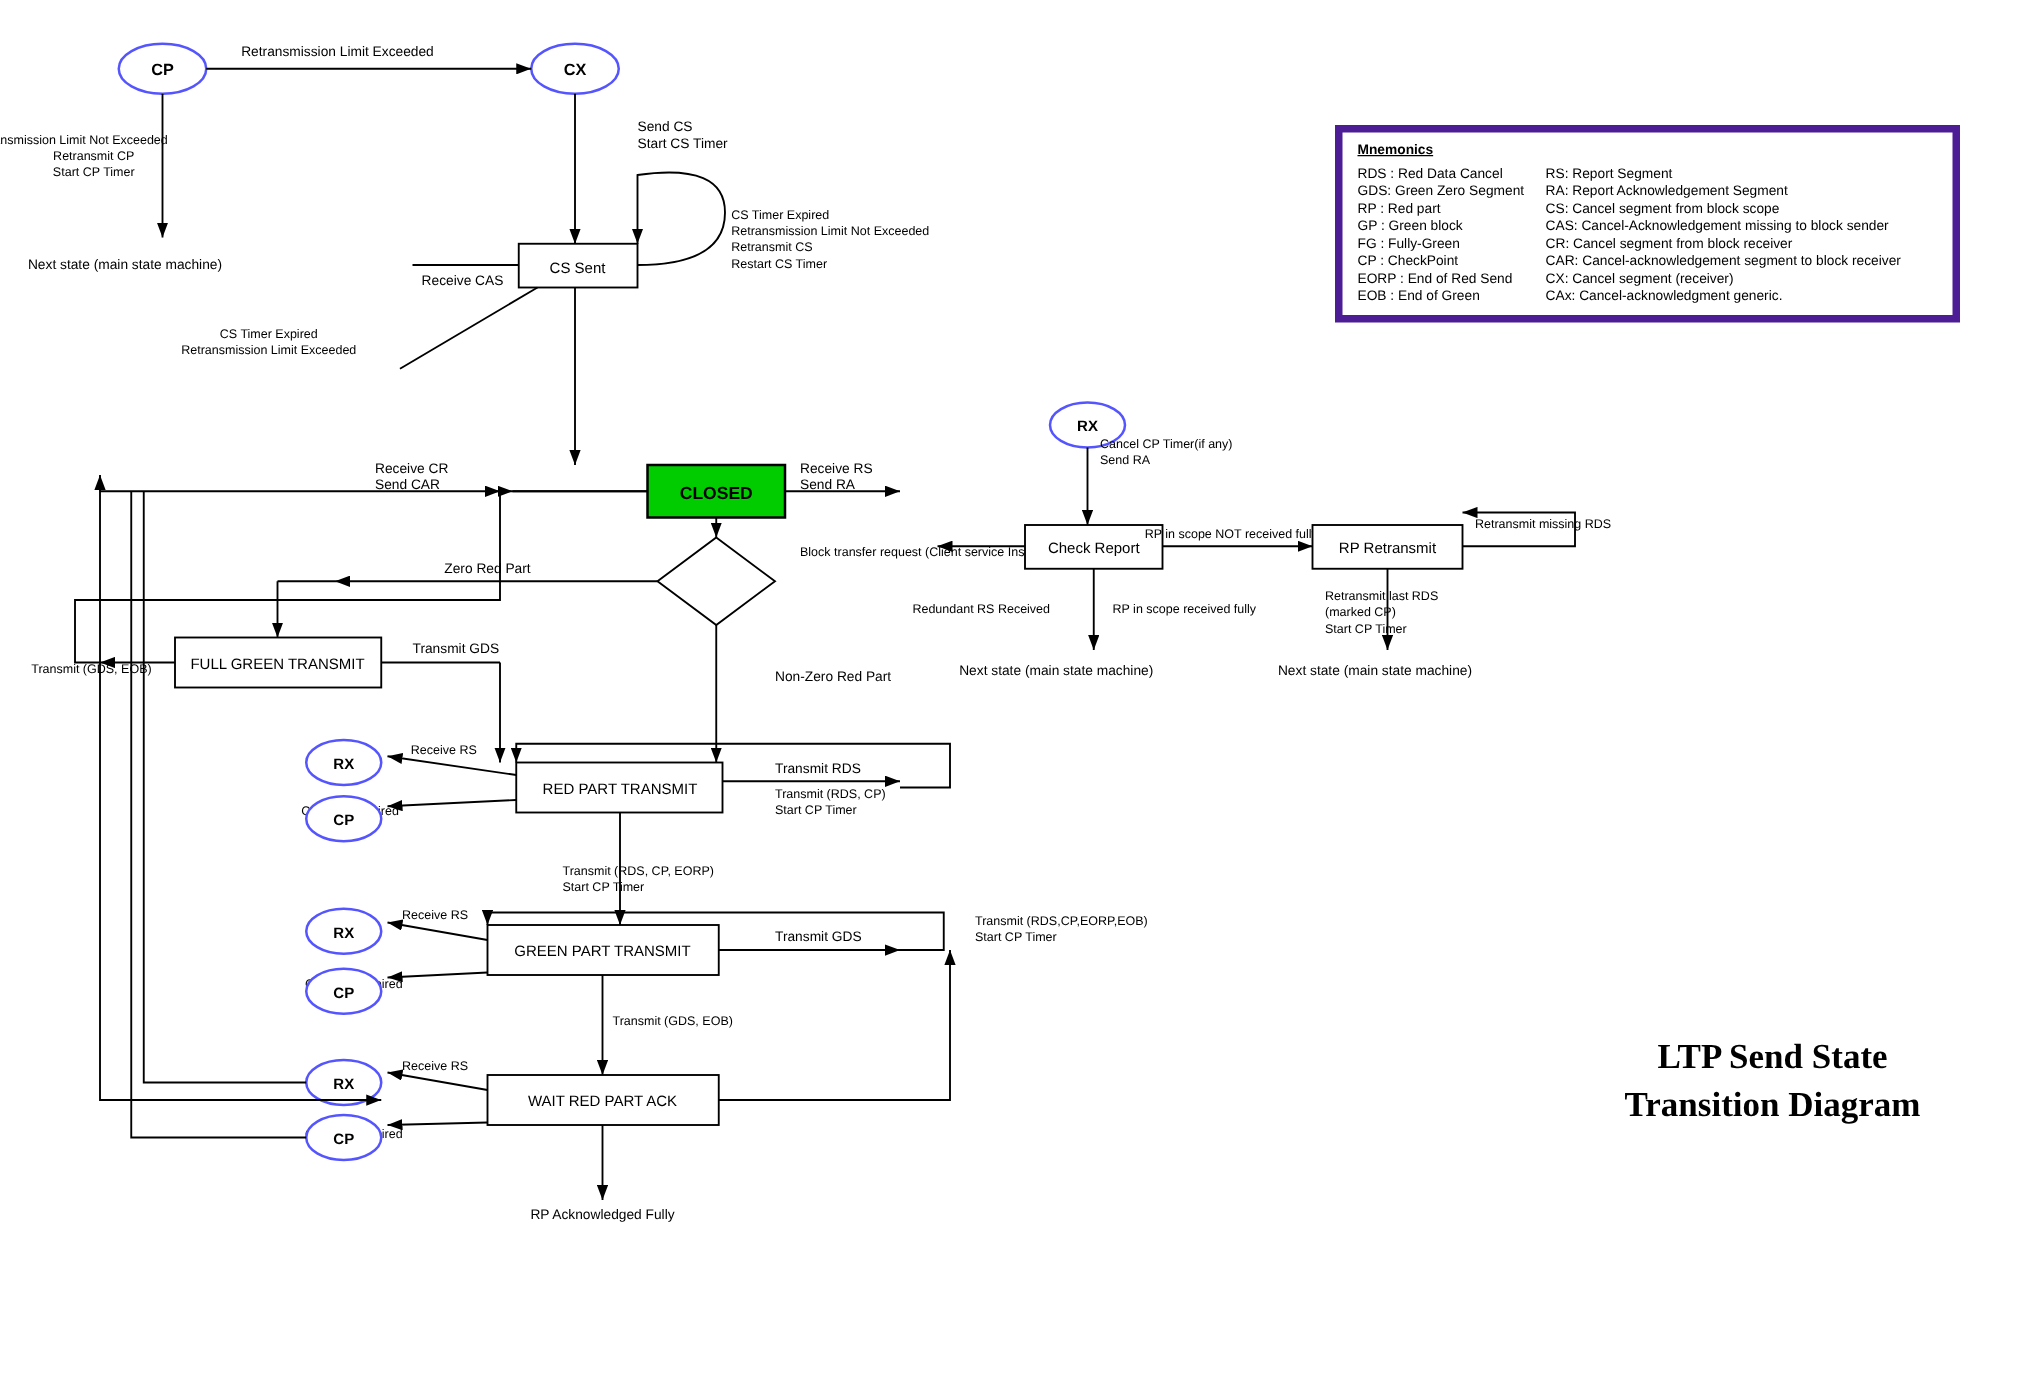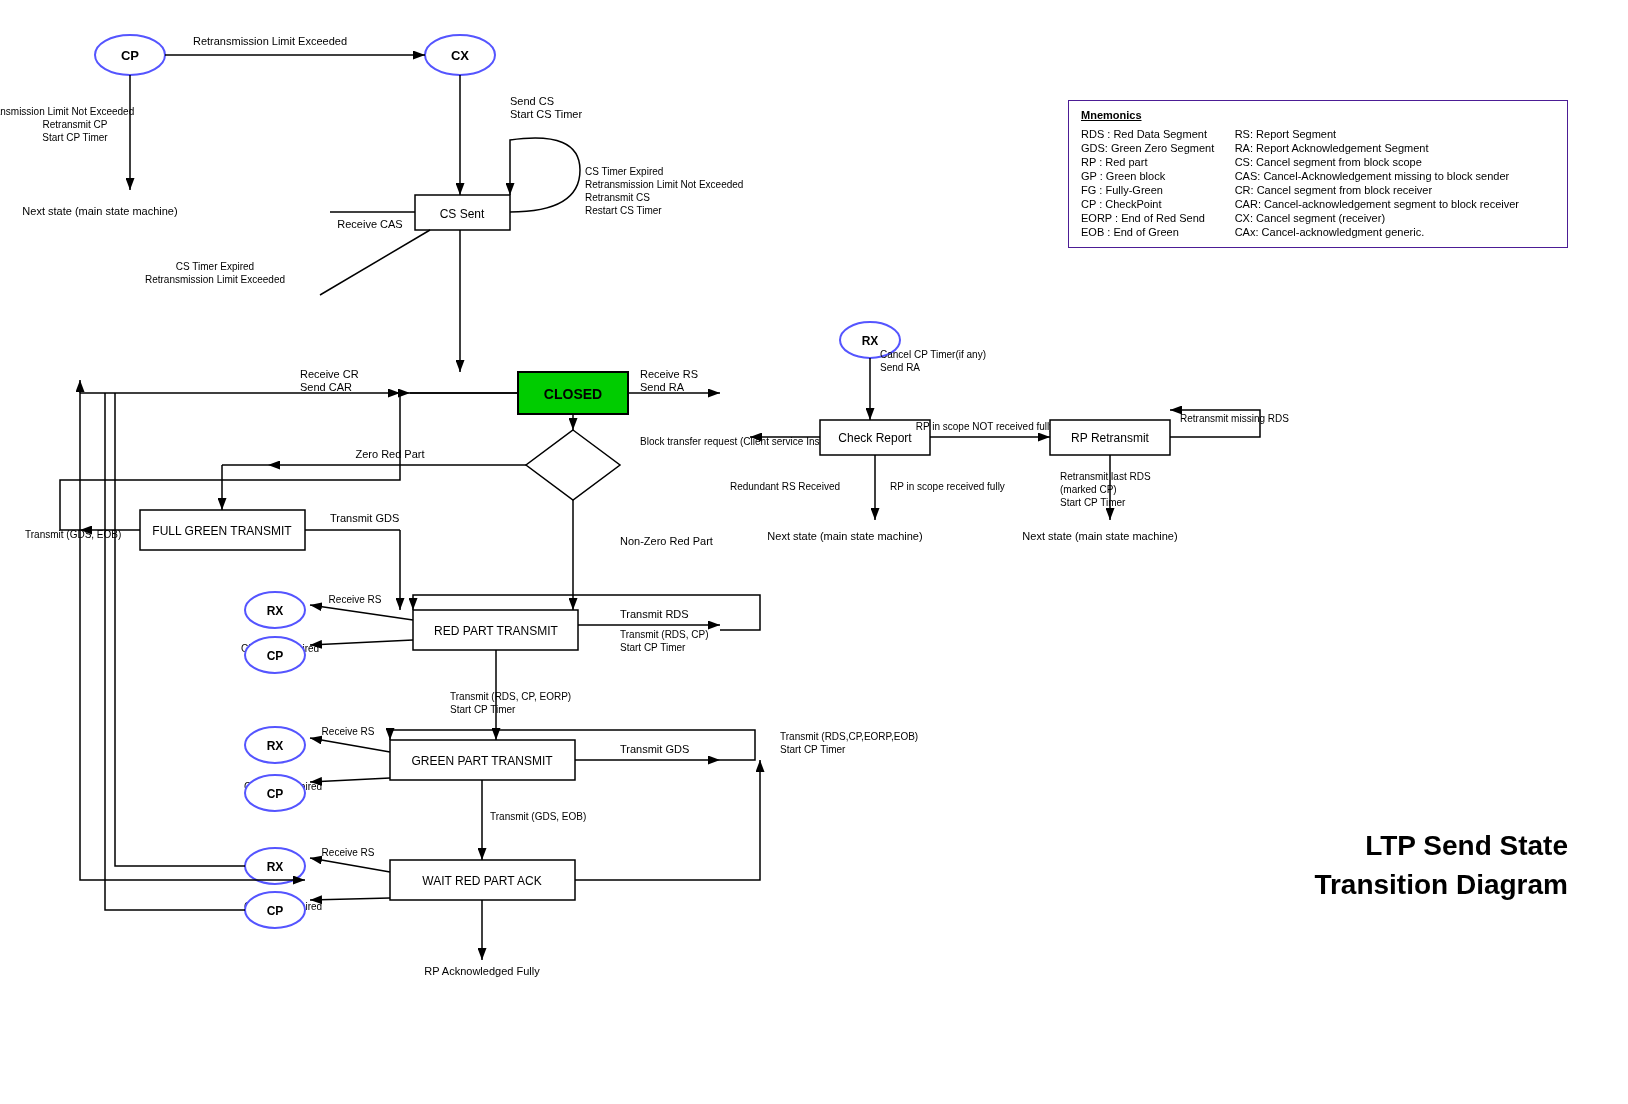--- a/index.html
+++ b/index.html
@@ -18,28 +18,29 @@
       width: 1628px;
       height: 1104px;
     }
     .diagram-title {
       position: absolute;
       right: 60px;
       bottom: 200px;
       font-size: 28px;
       font-weight: bold;
       line-height: 1.4;
-      text-align: right;
+      text-align: center;
       width: 300px;
+      font-family: Liberation Serif, serif;
     }
     .mnemonic-box {
       position: absolute;
       top: 100px;
       right: 60px;
-      border: 1px solid #4c1d95;
+      border: 6px solid #4c1d95;
       padding: 8px 12px;
       font-size: 11px;
       width: 500px;
       background: #fff;
       margin-left: 28px;
     }
     .mnemonic-box .title {
       font-weight: bold;
       margin-bottom: 6px;
       text-decoration: underline;
@@ -54,21 +55,21 @@
     }
   </style>
 </head>
 <body>
 
 <div class="mnemonic-box">
   <div class="title">Mnemonics</div>
   <table>
     <tbody>
         <tr>
-          <td>RDS : Red Data Segment</td>
+          <td>RDS : Red Data Cancel</td>
           <td>RS: Report Segment</td>
         </tr>
     <tr>
           <td>GDS: Green Zero Segment</td>
           <td>RA: Report Acknowledgement Segment</td>
         </tr>
     <tr>
           <td>RP : Red part</td>
           <td>CS: Cancel segment from block scope</td>
         </tr>

